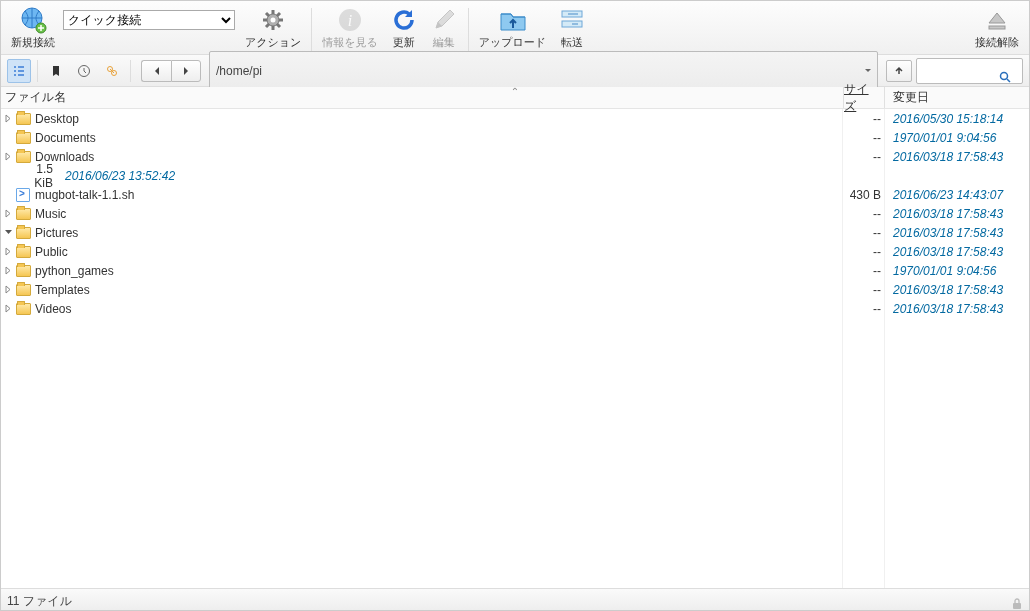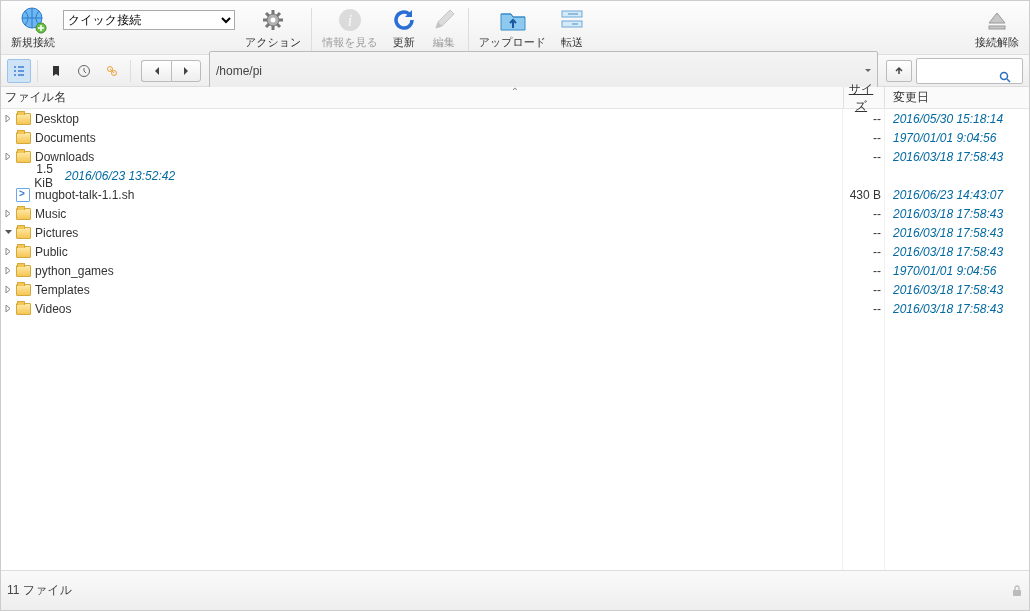--- a/index.html
+++ b/index.html
@@ -28,21 +28,21 @@
 .path-text { padding:0 6px; flex:1; color:#444; }
 .path-drop { width:18px; display:flex;align-items:center;justify-content:center; color:#666; }
 .up-btn { width:26px; height:22px; border:1px solid #bbb; background:linear-gradient(#fff,#eee); display:flex;align-items:center;justify-content:center; cursor:pointer; border-radius:2px; }
 .search-box { width:107px; height:22px; border:1px solid #bbb; display:flex; padding:12px 4px; border-radius:2px; background:#fff; }
 .search-box input { border:none; outline:none; width:78px; font-size:11px; font-style:italic; color:#888; background:transparent; }
 .search-icon { color:#2a6fbb; }
 
 
 .col-header { display:flex; background:#fafafa; border-bottom:1px solid #e5e5e5; height:22px; align-items:center; font-size:12px; color:#333; position:relative; }
 .col-header .col-name { flex:1; padding-left:4px; }
-.col-header .col-size { width:40px; text-align:center; padding-right:6px;text-decoration:underline; }
+.col-header .col-size { width:40px; text-align:left; padding-right:6px;text-decoration:underline; }
 .col-header .col-date { width:144px; padding-left:8px; }
 .col-sep { width:1px; background:#e0e0e0; height:100%; }
 .sort-caret { position:absolute; left:50%; top:-1px; transform:translateX(-50%); font-size:10px; color:#888; }
 
 
 .filelist { flex:1; overflow:auto; position:relative; }
 .row { display:flex; align-items:center; height:19px; }
 .expander { width:14px; display:flex;align-items:center;justify-content:center; color:#888; font-size:10px; cursor:pointer; }
 .file-icon { width:16px; height:16px; margin-right:4px; display:flex;align-items:center;justify-content:center; }
 .folder-ico { width:15px; height:12px; background:linear-gradient(#ffe9a8,#f5c653); border:1px solid #d4a93b; border-radius:1px; position:relative; }
@@ -50,21 +50,21 @@
 .rb-ico { width:14px; height:14px; background:#3a3a3a; border:1px solid #222; border-radius:1px; position:relative; }
 .rb-ico::after { content:""; position:absolute; right:1px; bottom:1px; width:5px; height:5px; background:#c33; }
 .sh-ico { width:14px; height:14px; background:#fff; border:1px solid #6aa8e8; border-radius:1px; position:relative; }
 .sh-ico::after { content:">"; position:absolute; left:2px; top:-1px; color:#3b7dd8; font-size:10px; font-weight:bold; }
 .name-cell { flex:1; display:flex; align-items:center; }
 .size-cell { width:42px; text-align:right; padding-right:4px; color:#333; }
 .date-cell { width:144px; padding-left:8px; color:#0369a1;font-style:italic; }
 .vline { position:absolute; top:0; bottom:0; width:1px; background:#f0f0f0; }
 
 
-.statusbar { height:40px; border-top:1px solid #ddd; background:linear-gradient(#fafafa,#eee); display:flex; align-items:center; padding:0 6px; font-size:12px; color:#444; }
+.statusbar { height:22px; border-top:1px solid #ddd; background:linear-gradient(#fafafa,#eee); display:flex; align-items:flex-end; padding:0 6px; font-size:12px; color:#444; }
 .statusbar .flex { flex:1; }
 .lock { color:#999; }
 
 
 svg { display:block; }
 .disabled { opacity:0.45; }
 </style>
 </head>
 <body>
 

